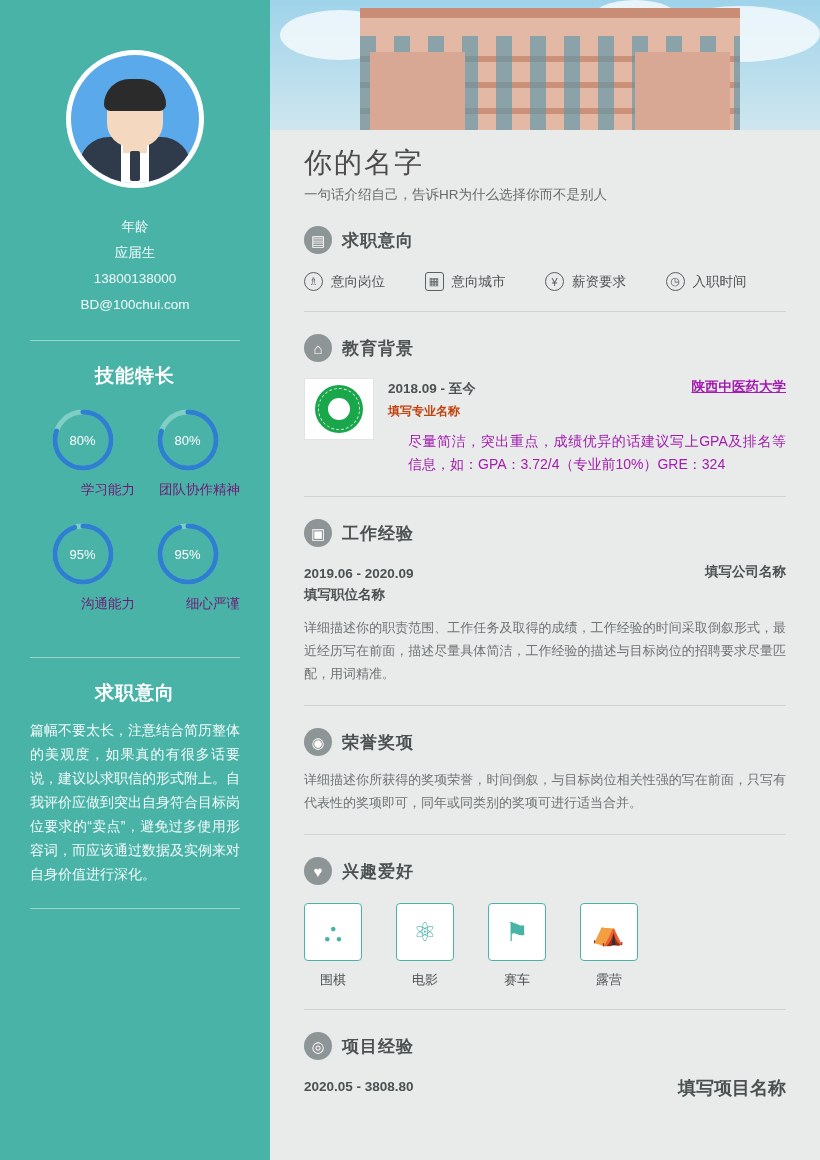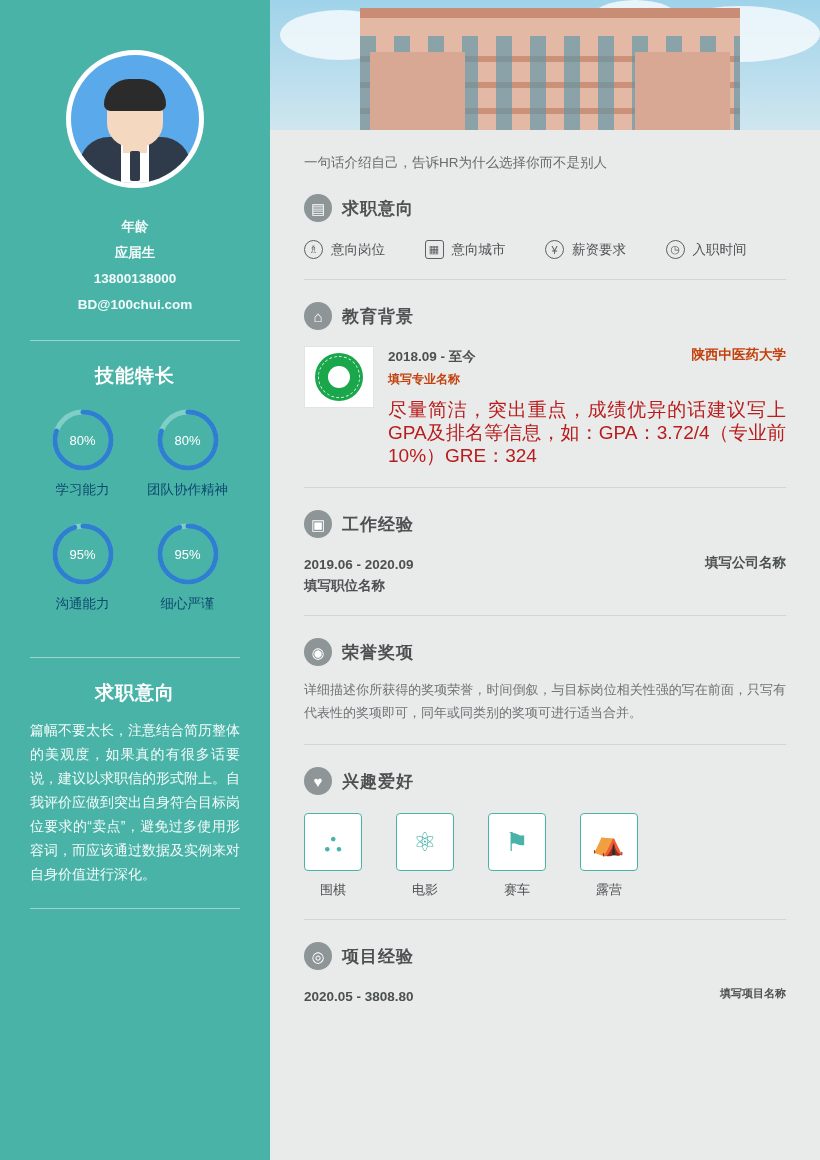--- a/index.html
+++ b/index.html
@@ -53,39 +53,39 @@
   .av-suitR { right: 8px; border-radius: 0 30px 0 0; }
   .av-tie {
     position: absolute; left: 50%; bottom: 2px; transform: translateX(-50%);
     width: 10px; height: 30px; background: #2f3a4a; border-radius: 2px;
   }
   .av-neck {
     position: absolute; left: 50%; bottom: 30px; transform: translateX(-50%);
     width: 24px; height: 22px; background: #f4d9c0;
   }
 
-  .contact { text-align: center; margin-top: 26px; font-weight: bold; }
+  .contact { text-align: center; margin-top: 26px; }
   .contact div { font-size: 13.5px; line-height: 26px; color: #f2fbfa; }
 
   .hr-line { height: 1px; background: rgba(255,255,255,.45); margin: 22px 0; }
 
   .side-title {
     text-align: center; font-size: 19px; font-weight: bold; letter-spacing: 1px;
     margin: 6px 0 4px;
   }
 
   .rings { display: flex; flex-wrap: wrap; justify-content: space-between; margin-top: 18px; }
   .ring-item { width: 50%; text-align: center; margin-bottom: 22px; }
   .ring { position: relative; width: 66px; height: 66px; margin: 0 auto; }
   .ring svg { display: block; transform: rotate(-90deg); }
   .ring span {
     position: absolute; inset: 0; display: flex; align-items: center; justify-content: center;
     font-size: 13px; color: #ffffff;
   }
-  .ring-label { font-size: 13.5px; margin-top: 8px; color: #0c4a6e; }
+  .ring-label { font-size: 13.5px; margin-top: 8px; color: #701a75; text-align: right; }
 
   .selfeval {
     font-size: 14px; line-height: 24px; text-align: justify; color: #f3fbfa;
     margin-top: 12px;
   }
 
   
   .main { flex: 1 1 auto; position: relative; background: #e9eaea; }
   .banner {
     height: 130px; position: relative; overflow: hidden;
@@ -109,21 +109,21 @@
   .bldg-wingR { right: 10px; }
   .cloud {
     position: absolute; border-radius: 50%; background: rgba(255,255,255,.75);
   }
   .c1 { width: 120px; height: 50px; left: 10px; top: 10px; }
   .c2 { width: 160px; height: 56px; right: 0px; top: 6px; }
   .c3 { width: 90px; height: 40px; left: 320px; top: 0px; }
 
   .header-block { padding: 14px 34px 0 34px; }
   .name { font-size: 28px; color: #4b4b4b; font-weight: normal; letter-spacing: 2px; }
-  .tagline { font-size: 13.5px; color: #6a6a6a; margin-top: 10px; }
+  .tagline { font-size: 13.5px; color: #6a6a6a; margin-top: 4px; }
 
   .content { padding: 0 34px 20px 34px; }
 
   .section { padding-top: 22px; }
   .section + .section { border-top: 1px solid #d2d4d4; margin-top: 20px; }
 
   .sec-head { display: flex; align-items: center; gap: 10px; }
   .sec-icon {
     width: 28px; height: 28px; border-radius: 50%;
     background: #8e9596; color: #fff;
@@ -160,42 +160,42 @@
     content: ""; width: 22px; height: 22px; border-radius: 50%;
     background: #ffffff;
   }
   .logo-circle:before {
     content: ""; position: absolute; inset: 3px; border-radius: 50%;
     border: 1.5px dashed rgba(255,255,255,.85);
   }
   .edu-body { flex: 1 1 auto; }
   .edu-topline { display: flex; justify-content: space-between; align-items: flex-start; gap: 38px; }
   .edu-date { font-size: 13.5px; font-weight: bold; color: #4b5051; max-width: 110px; line-height: 21px; }
-  .edu-school { font-size: 13.5px; font-weight: bold; color: #c2410c; }
+  .edu-school { font-size: 13.5px; font-weight: bold; color: #a21caf; text-decoration: underline; }
   .edu-major { font-size: 12px; font-weight: bold; color: #c2410c; margin-top: 4px; }
-  .edu-desc { font-size: 19px; color: #b91c1c; line-height: 23px; margin-top: 10px; text-align: justify; }
+  .edu-desc { font-size: 14px; color: #a21caf; line-height: 23px; margin-top: 10px; text-align: justify; margin-left: 20px; }
 
   .work-topline { display: flex; justify-content: space-between; margin-top: 16px; }
   .work-date { font-size: 13.5px; font-weight: bold; color: #4b5051; line-height: 21px; }
   .work-company { font-size: 13.5px; font-weight: bold; color: #4b5051; }
   .work-position { font-size: 13.5px; font-weight: bold; color: #4b5051; margin-top: 2px; }
   .para { font-size: 13px; color: #6e7374; line-height: 23px; margin-top: 12px; text-align: justify; }
 
   .hobbies { display: flex; gap: 34px; margin-top: 18px; }
   .hobby { text-align: center; }
   .hobby-box {
     width: 58px; height: 58px; border: 1.5px solid #4ab3a8; border-radius: 4px;
     background: #ffffff; display: flex; align-items: center; justify-content: center;
     color: #4ab3a8; font-size: 26px; line-height: 1;
   }
   .hobby-label { font-size: 13px; color: #4d5253; margin-top: 10px; }
 
   .proj-topline { display: flex; justify-content: space-between; margin-top: 16px; }
   .proj-date { font-size: 13.5px; font-weight: bold; color: #4b5051; line-height: 21px; }
-  .proj-name { font-size: 11px; font-weight: bold; color: #4b5051; }
+  .proj-name { font-size: 18px; font-weight: bold; color: #4b5051; }
 </style>
 </head>
 <body>
 
 <div class="page">
 
   <aside class="sidebar">
 
     <div class="avatar-wrap">
       <div class="avatar">
@@ -282,20 +282,21 @@
       <div class="cloud c1"></div>
       <div class="cloud c3"></div>
       <div class="cloud c2"></div>
       <div class="bldg">
         <div class="bldg-wingL"></div>
         <div class="bldg-wingR"></div>
       </div>
     </div>
 
     <div class="header-block">
+      <h1 class="name">你的名字</h1>
       <div class="tagline">一句话介绍自己，告诉HR为什么选择你而不是别人</div>
     </div>
 
     <div class="content">
 
       <section class="section">
         <div class="sec-head">
           <div class="sec-icon">▤</div>
           <div class="sec-title">求职意向</div>
         </div>
@@ -342,20 +343,21 @@
       <section class="section">
         <div class="sec-head">
           <div class="sec-icon">▣</div>
           <div class="sec-title">工作经验</div>
         </div>
         <div class="work-topline">
           <div class="work-date">2019.06 - 2020.09</div>
           <div class="work-company">填写公司名称</div>
         </div>
         <div class="work-position">填写职位名称</div>
+        <div class="para">详细描述你的职责范围、工作任务及取得的成绩，工作经验的时间采取倒叙形式，最近经历写在前面，描述尽量具体简洁，工作经验的描述与目标岗位的招聘要求尽量匹配，用词精准。</div>
       </section>
 
       <section class="section">
         <div class="sec-head">
           <div class="sec-icon">◉</div>
           <div class="sec-title">荣誉奖项</div>
         </div>
         <div class="para">详细描述你所获得的奖项荣誉，时间倒叙，与目标岗位相关性强的写在前面，只写有代表性的奖项即可，同年或同类别的奖项可进行适当合并。</div>
       </section>
 

